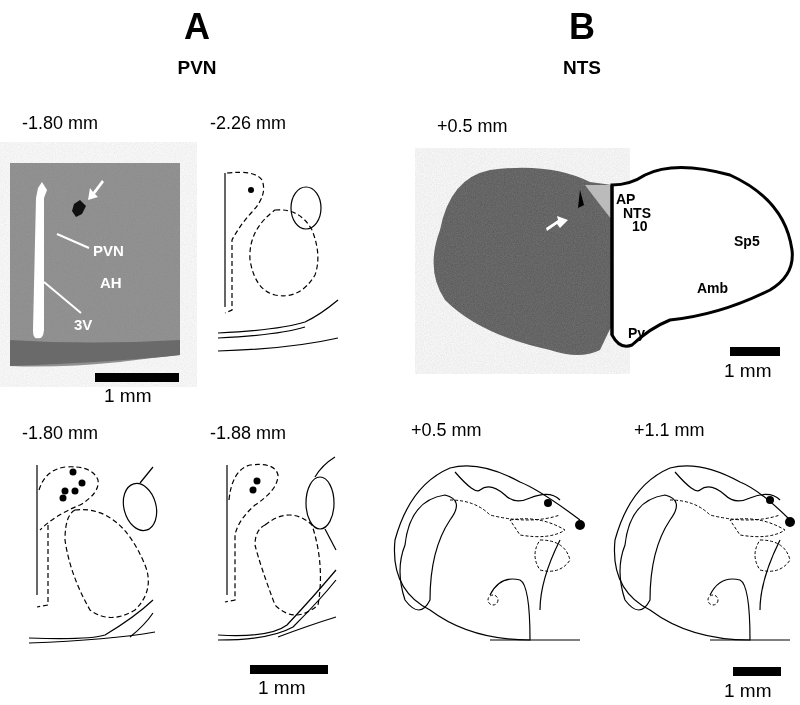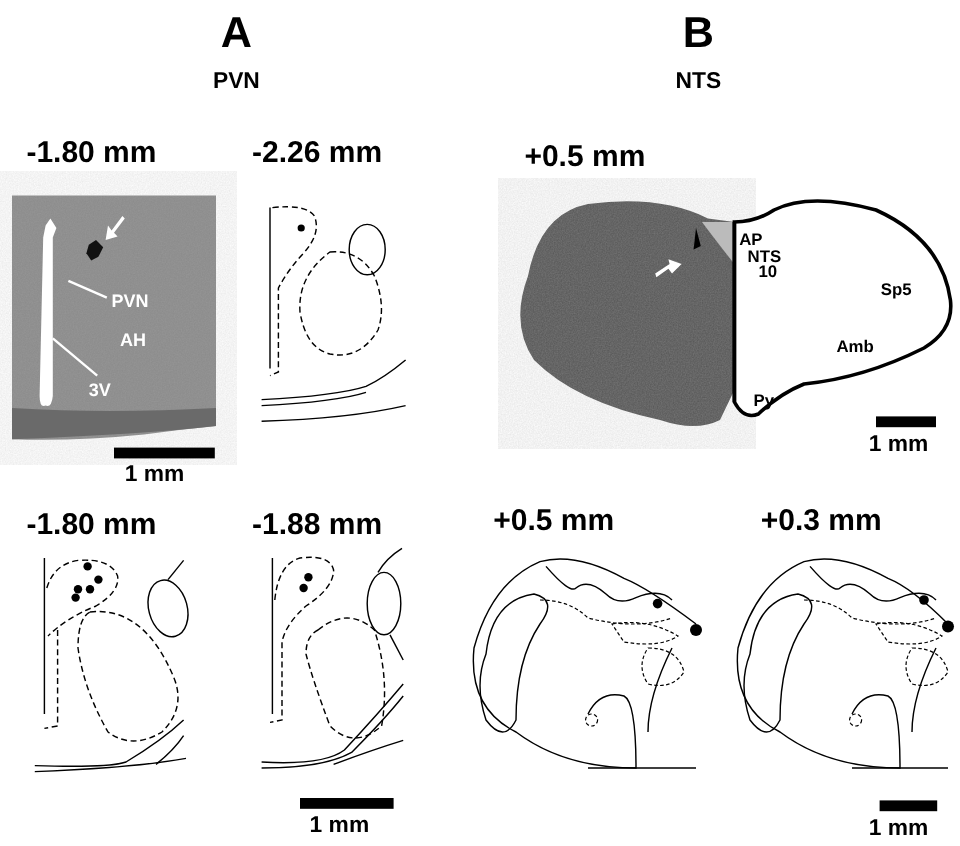--- a/index.html
+++ b/index.html
@@ -1,42 +1,42 @@
 <!DOCTYPE html>
 <html><head>
 <meta charset="utf-8">
 <style>
   html, body { margin:0; padding:0; background:#fff; }
   body { width:800px; height:705px; position:relative; overflow:hidden;
          font-family:"Liberation Sans", sans-serif; color:#000; }
   .abs { position:absolute; }
   .panel-letter { font-weight:bold; font-size:36px; text-align:center; width:60px; }
   .region { font-weight:bold; font-size:19px; text-align:center; width:80px; }
-  .level { font-weight:bold; font-size:25px; white-space:nowrap; }
-  .scalelabel { font-weight:bold; font-size:19px; white-space:nowrap; }
+  .level { font-weight:normal; font-size:18px; white-space:nowrap; }
+  .scalelabel { font-weight:normal; font-size:19px; white-space:nowrap; }
   .scalebar { background:#000; height:9px; }
   svg { position:absolute; overflow:visible; }
   .lbl-w { fill:#fff; font-weight:bold; font-size:15px; font-family:"Liberation Sans", sans-serif; }
   .lbl-b { fill:#000; font-weight:bold; font-size:14px; font-family:"Liberation Sans", sans-serif; }
 </style>
 </head>
 <body>
 
 <div class="abs panel-letter" style="left:167px;top:6px;">A</div>
 <div class="abs region" style="left:157px;top:57px;">PVN</div>
 <div class="abs panel-letter" style="left:552px;top:6px;">B</div>
 <div class="abs region" style="left:542px;top:57px;">NTS</div>
 
 <div class="abs level" style="left:22px;top:113px;">-1.80 mm</div>
 <div class="abs level" style="left:210px;top:113px;">-2.26 mm</div>
 <div class="abs level" style="left:22px;top:423px;">-1.80 mm</div>
 <div class="abs level" style="left:210px;top:423px;">-1.88 mm</div>
 <div class="abs level" style="left:437px;top:116px;">+0.5 mm</div>
 <div class="abs level" style="left:411px;top:420px;">+0.5 mm</div>
-<div class="abs level" style="left:634px;top:420px;">+0.3 mm</div>
+<div class="abs level" style="left:634px;top:420px;">+1.1 mm</div>
 
 <svg style="left:0;top:0;" width="800" height="705">
   <defs>
     <filter id="grain">
         <feTurbulence type="fractalNoise" baseFrequency="0.9" numOctaves="2"></feTurbulence>
         <feColorMatrix values="0 0 0 0 0.45  0 0 0 0 0.45  0 0 0 0 0.45  0 0 0 0.5 0"></feColorMatrix>
       </filter>
   </defs>
   <path d="M10,163 L180,163 L180,355 Q150,358 120,362 Q60,368 10,366 Z" fill="#8a8a8a"></path>
   <path d="M10,163 L180,163 L180,355 Q150,358 120,362 Q60,368 10,366 Z" filter="url(#grain)" opacity="0.6"></path>

